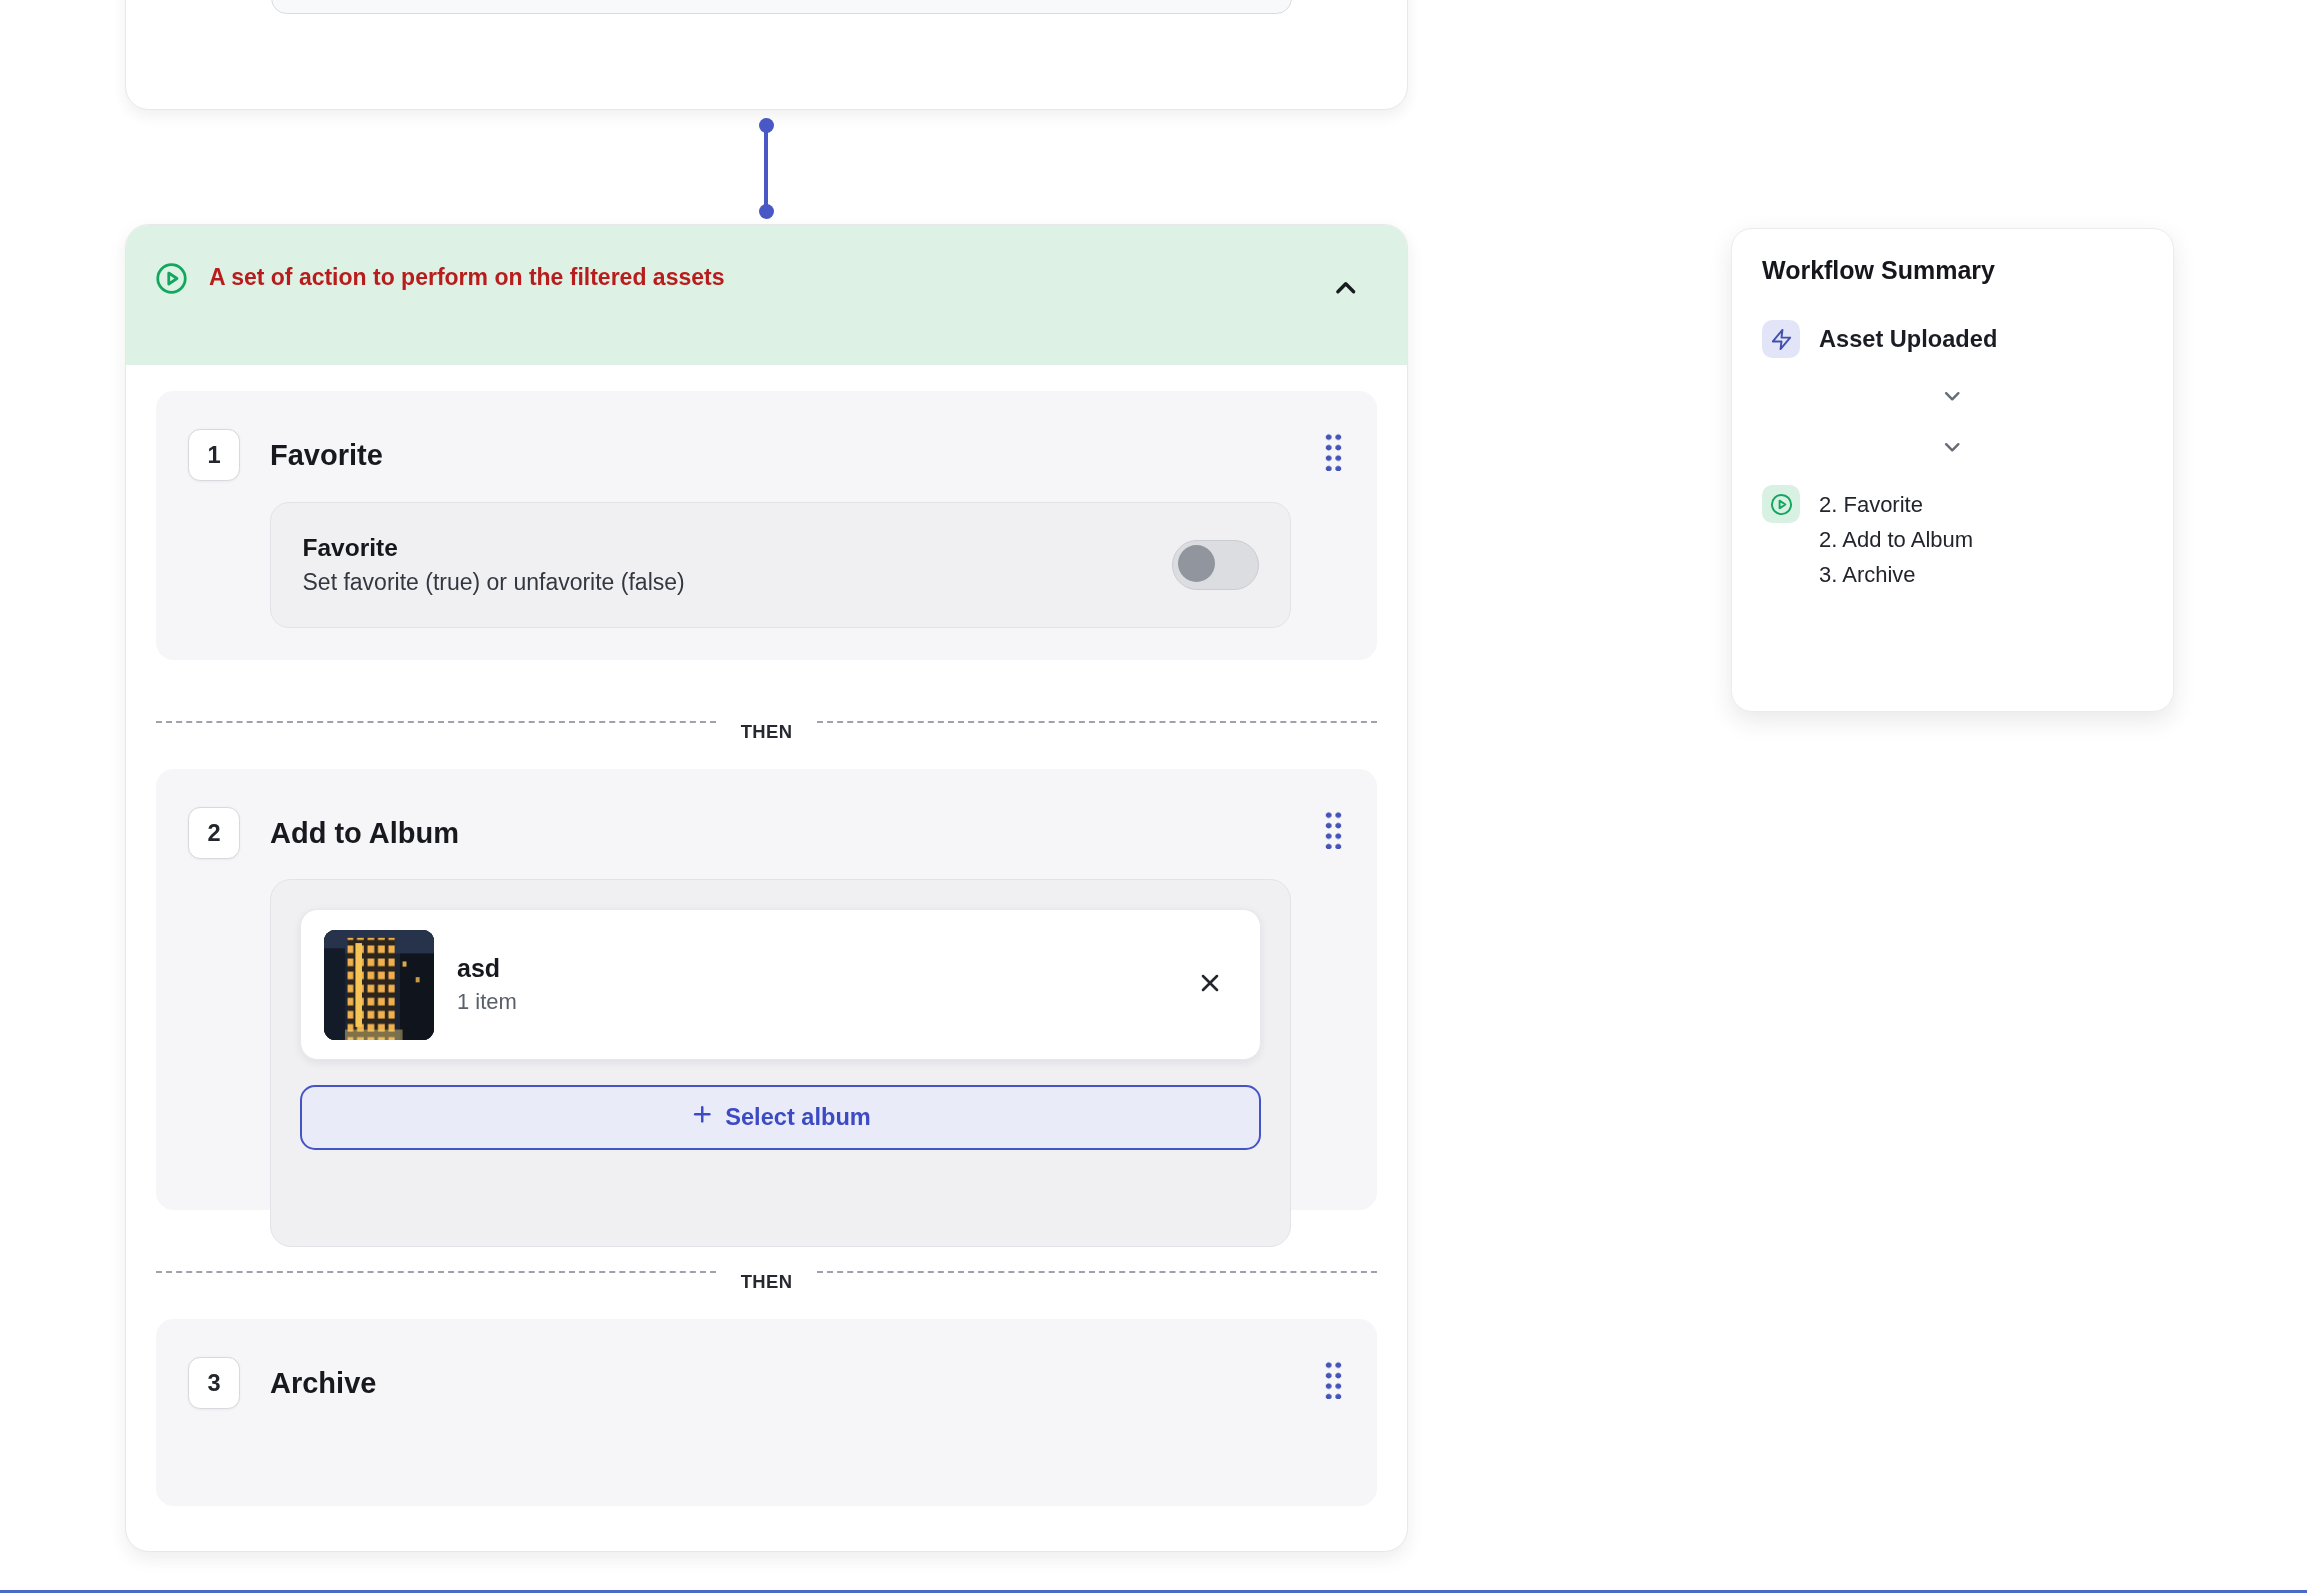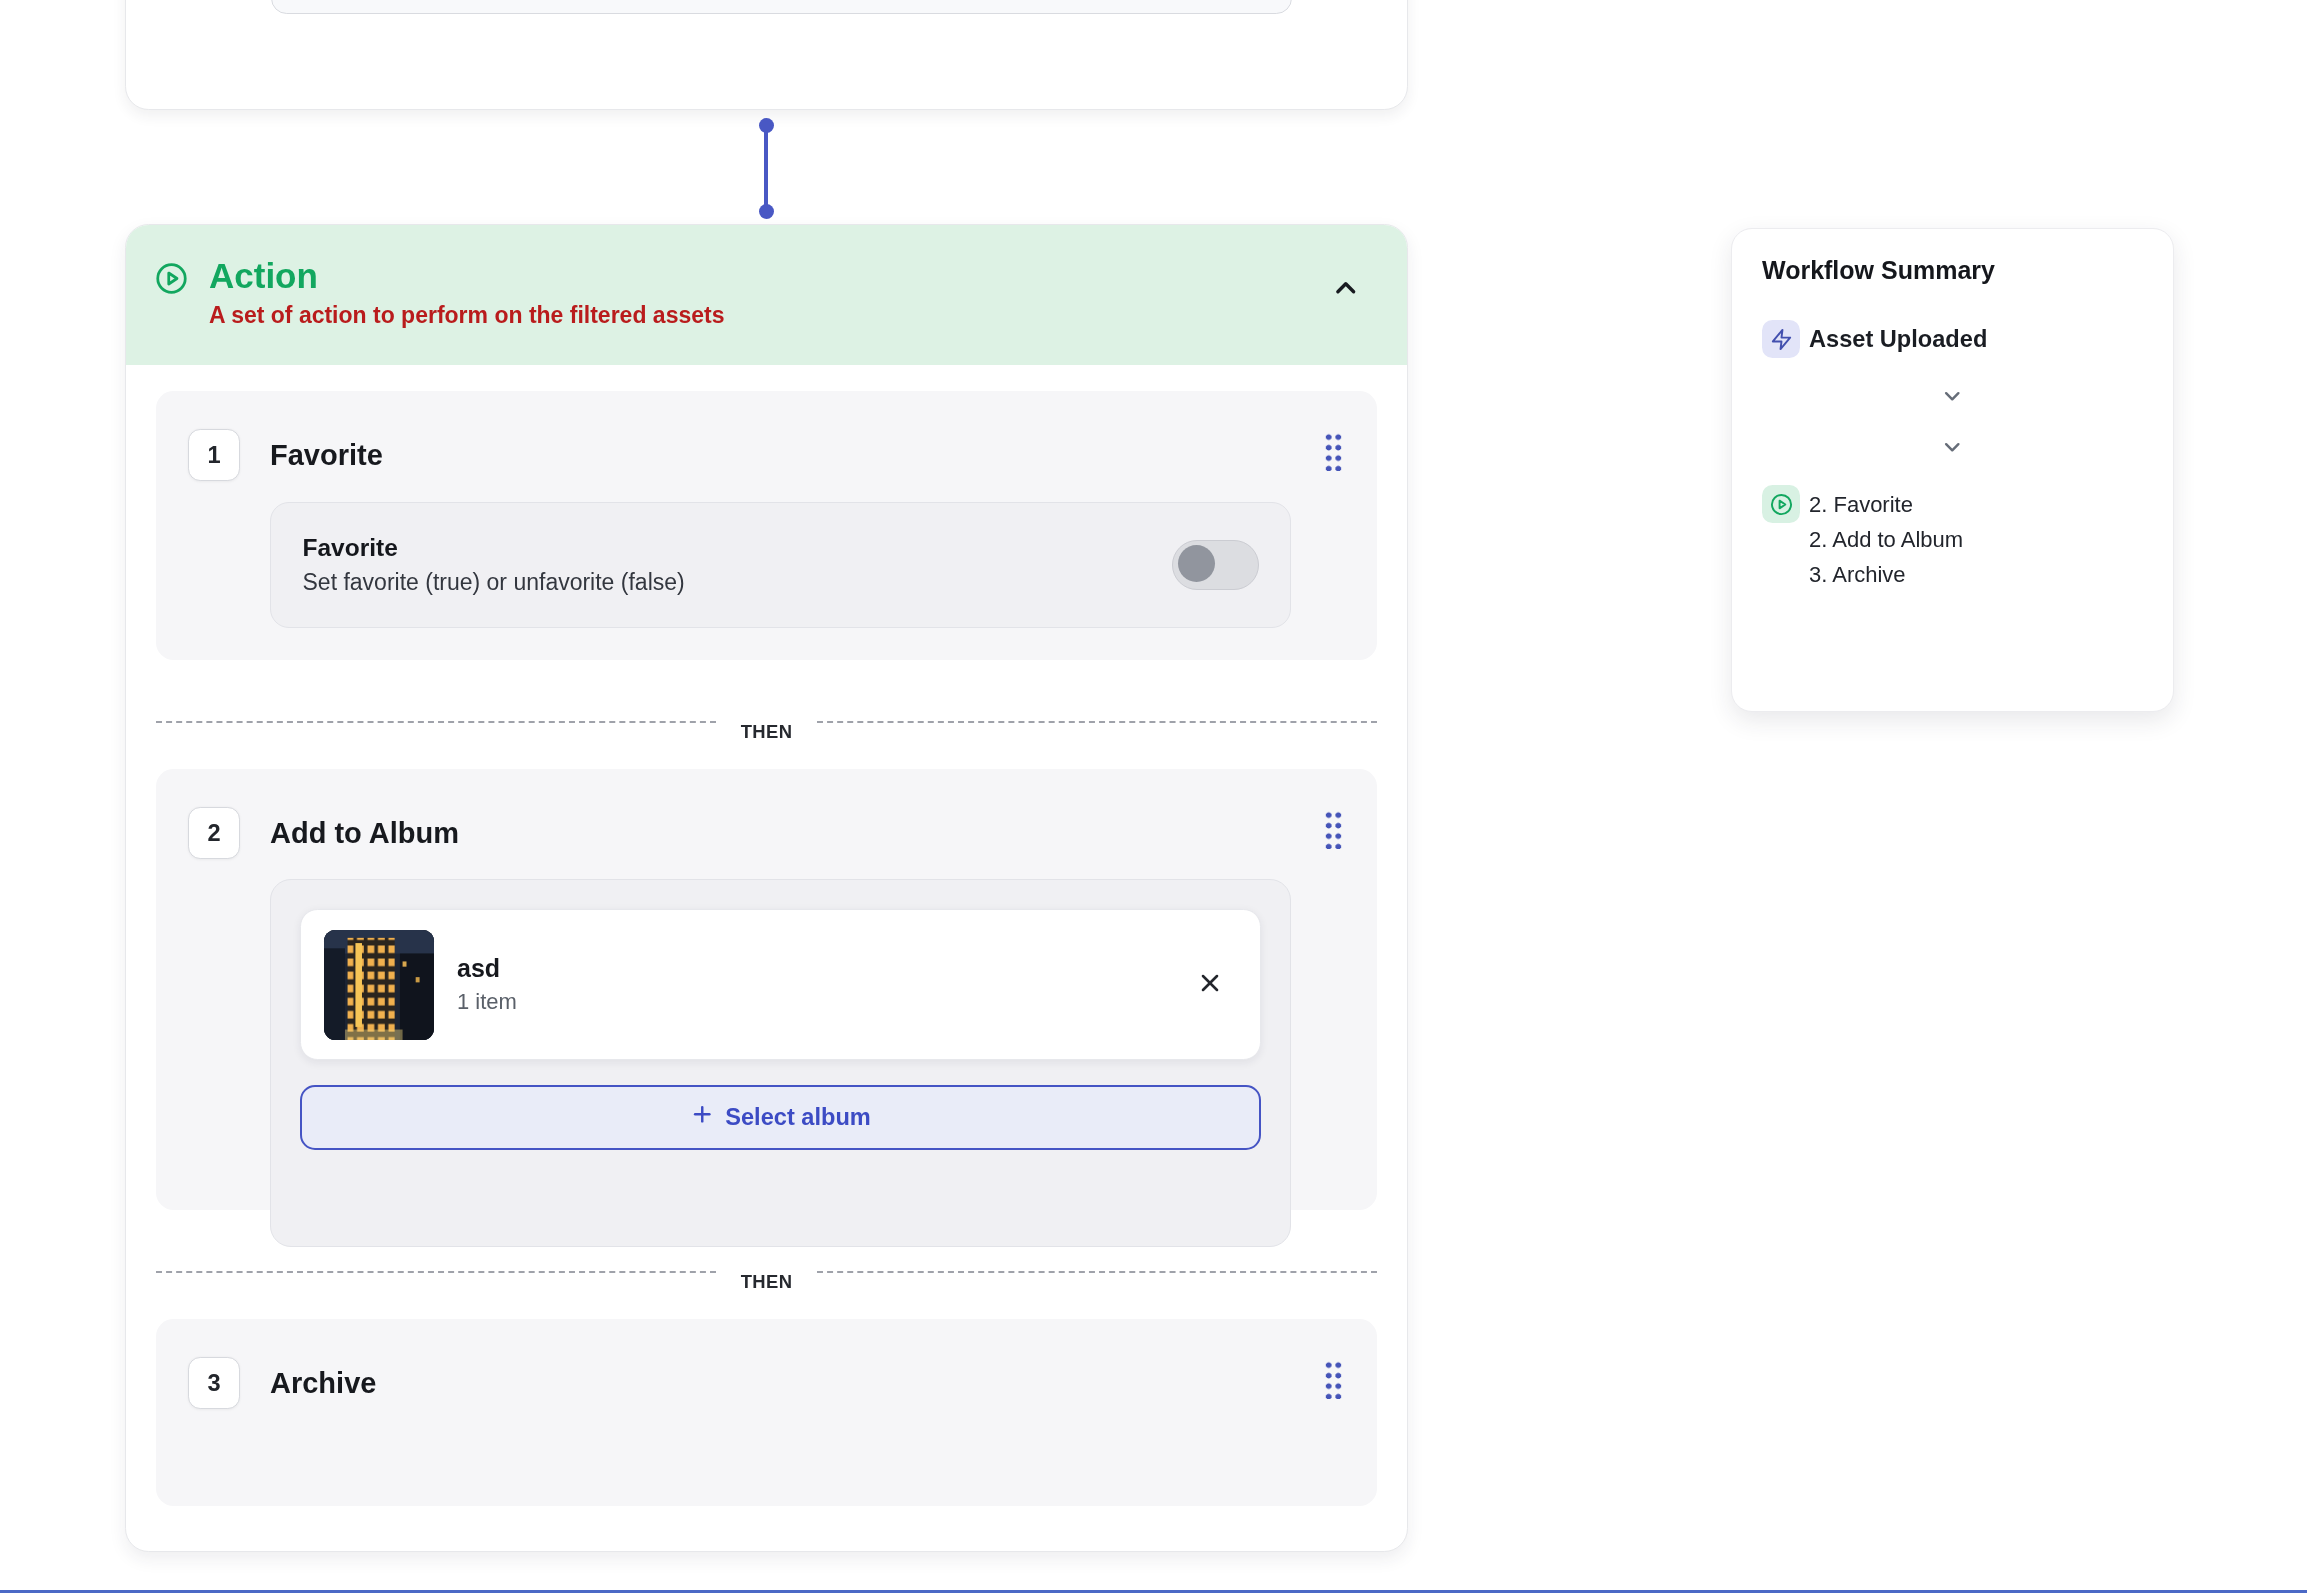--- a/index.html
+++ b/index.html
@@ -103,21 +103,21 @@
   }
   
   .archive-note { margin:23px 0 0 82px; font-size:23.6px; color:#3f444d; }
   
   .summary-card {
     position:absolute; left:1731px; top:228px; width:443px; height:484px;
     background:#ffffff; border:1.7px solid #ececef; border-radius:21px;
     box-shadow:0 8.7px 23px rgba(40,40,60,.10); padding:27px 30px;
   }
   .summary-title { font-size:25px; font-weight:700; color:#15171c; }
-  .summary-row { display:flex; align-items:center; gap:9px; margin-top:35px; }
+  .summary-row { display:flex; align-items:center; gap:19px; margin-top:35px; }
   .summary-row.multiline { align-items:flex-start; margin-top:0; }
   .icon-box {
     width:38px; height:38px; border-radius:10.5px; flex:0 0 auto;
     display:flex; align-items:center; justify-content:center;
   }
   .icon-box.trigger { background:#e2e4f8; }
   .icon-box.filter  { background:#fcefcc; }
   .icon-box.action  { background:#d8f1e3; }
   .summary-trigger-label { font-size:23.6px; font-weight:700; color:#1a1d23; }
   .summary-lines { font-size:22px; color:#22252c; line-height:35px; margin-top:1.7px; }
@@ -140,21 +140,20 @@
 
   <section class="action-card">
     <header class="action-header">
       <span class="hdr-icon">
         <svg width="33" height="33" viewBox="0 0 24 24" fill="none" stroke="#12a75f" stroke-width="2" stroke-linecap="round" stroke-linejoin="round">
           <circle cx="12" cy="12" r="10"></circle>
             <polygon points="10 8 16 12 10 16"></polygon>
         </svg>
       </span>
       <div>
-        <div class="hdr-title">Action</div>
         <div class="hdr-subtitle">A set of action to perform on the filtered assets</div>
       </div>
       <button class="collapse-btn">
         <span>
           <svg width="31.5" height="31.5" viewBox="0 0 24 24" fill="none" stroke="#181b20" stroke-width="2.6" stroke-linecap="round" stroke-linejoin="round">
             <polyline points="6 15 12 9 18 15"></polyline>
           </svg>
         </span>
       </button>
     </header>

